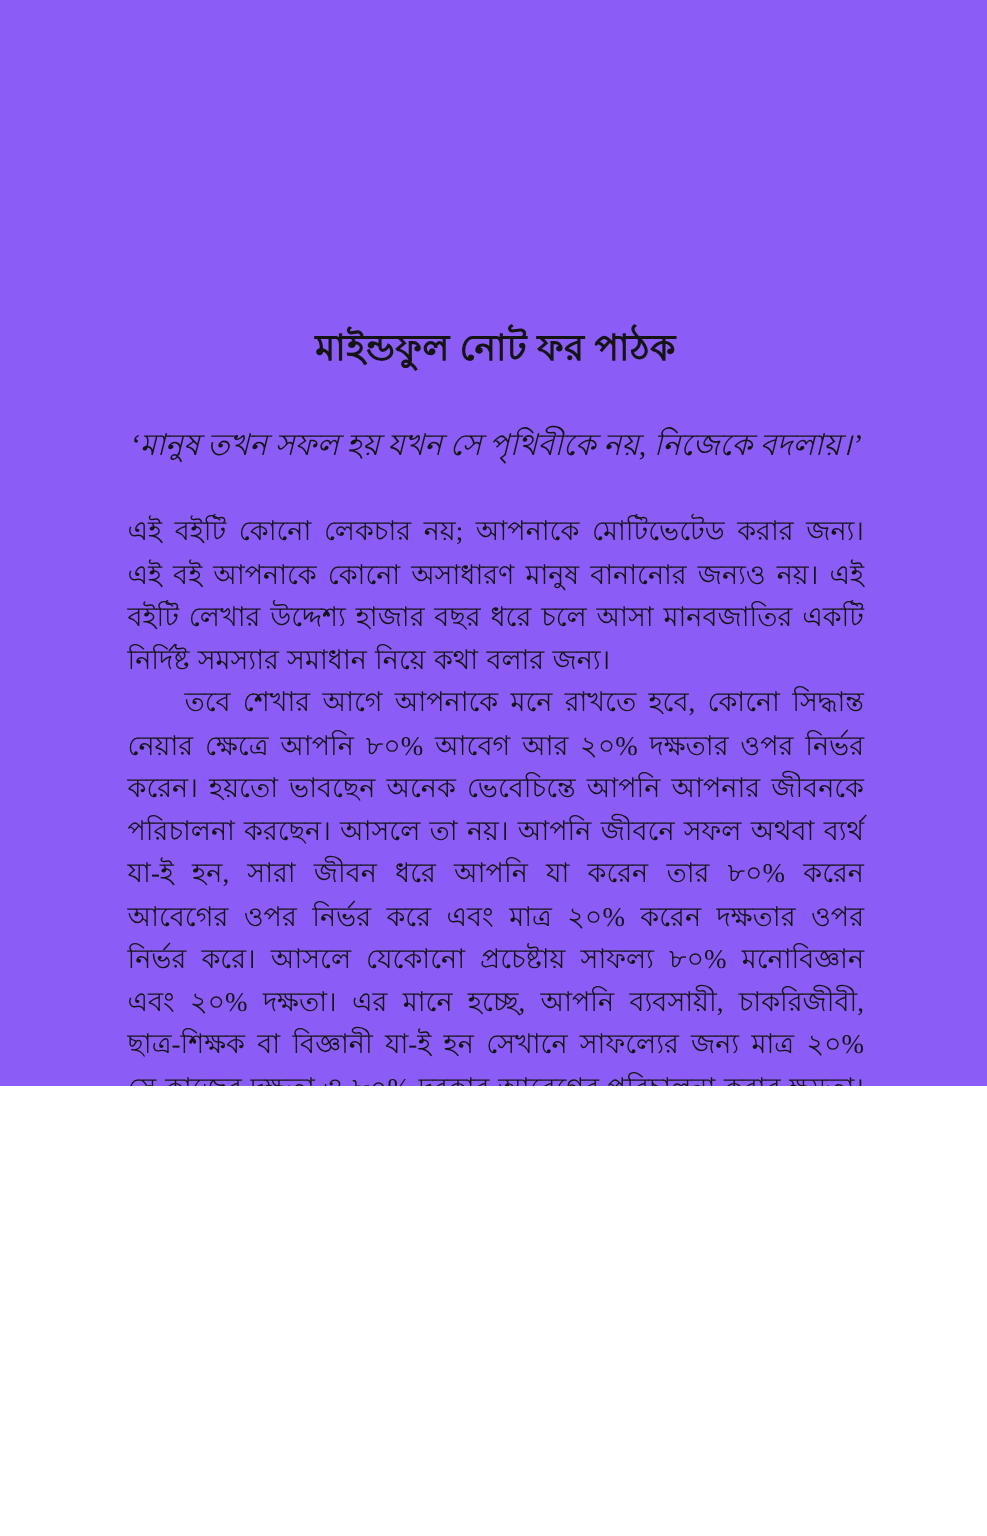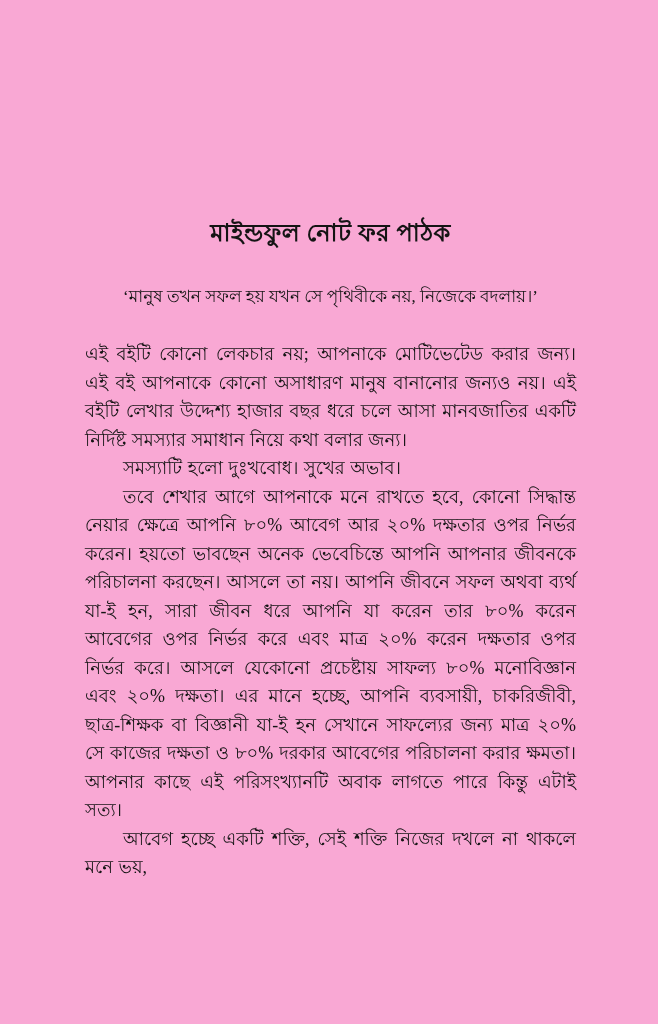--- a/index.html
+++ b/index.html
@@ -3,22 +3,22 @@
 <meta charset="utf-8">
 <style>
   html, body {
     margin: 0;
     padding: 0;
     background: #ffffff;
   }
   .page {
     position: relative;
     width: 658px;
-    height: 1024px;
-    background: #f9a8d4;
+    height: 724px;
+    background: #8b5cf6;
     color: #141414;
     font-family: "Liberation Serif", "DejaVu Serif", serif;
     overflow: hidden;
     box-sizing: border-box;
   }
   .content {
     position: absolute;
     left: 85px;
     right: 82px;
     top: 0;
@@ -28,21 +28,22 @@
     padding-top: 218px;
     text-align: center;
     font-size: 24px;
     line-height: 30px;
     font-weight: 700;
     letter-spacing: 0.5px;
   }
   .epigraph {
     margin-top: 38px;
     text-align: center;
-    font-size: 17px;
+    font-style: italic;
+    font-size: 20px;
     line-height: 22px;
   }
   .bodytext {
     margin-top: 32px;
   }
   .para {
     margin: 0;
     font-size: 18px;
     line-height: 28.5px;
     text-align: justify;
@@ -76,19 +77,18 @@
 <body>
 
 <div class="page">
   <div class="content">
     <h1 class="title">মাইন্ডফুল নোট ফর পাঠক</h1>
 
     <div class="epigraph">‘মানুষ তখন সফল হয় যখন সে পৃথিবীকে নয়, নিজেকে বদলায়।’</div>
 
     <div class="bodytext">
       <p class="para">এই বইটি কোনো লেকচার নয়; আপনাকে মোটিভেটেড করার জন্য। এই বই আপনাকে কোনো অসাধারণ মানুষ বানানোর জন্যও নয়। এই বইটি লেখার উদ্দেশ্য হাজার বছর ধরে চলে আসা মানবজাতির একটি নির্দিষ্ট সমস্যার সমাধান নিয়ে কথা বলার জন্য।</p>
-      <p class="para indent">সমস্যাটি হলো দুঃখবোধ। সুখের অভাব।</p>
       <p class="para indent">তবে শেখার আগে আপনাকে মনে রাখতে হবে, কোনো সিদ্ধান্ত নেয়ার ক্ষেত্রে আপনি ৮০% আবেগ আর ২০% দক্ষতার ওপর নির্ভর করেন। হয়তো ভাবছেন অনেক ভেবেচিন্তে আপনি আপনার জীবনকে পরিচালনা করছেন। আসলে তা নয়। আপনি জীবনে সফল অথবা ব্যর্থ যা-ই হন, সারা জীবন ধরে আপনি যা করেন তার ৮০% করেন আবেগের ওপর নির্ভর করে এবং মাত্র ২০% করেন দক্ষতার ওপর নির্ভর করে। আসলে যেকোনো প্রচেষ্টায় সাফল্য ৮০% মনোবিজ্ঞান এবং ২০% দক্ষতা। এর মানে হচ্ছে, আপনি ব্যবসায়ী, চাকরিজীবী, ছাত্র-শিক্ষক বা বিজ্ঞানী যা-ই হন সেখানে সাফল্যের জন্য মাত্র ২০% সে কাজের দক্ষতা ও ৮০% দরকার আবেগের পরিচালনা করার ক্ষমতা। আপনার কাছে এই পরিসংখ্যানটি অবাক লাগতে পারে কিন্তু এটাই সত্য।</p>
       <p class="para indent">আবেগ হচ্ছে একটি শক্তি, সেই শক্তি নিজের দখলে না থাকলে মনে ভয়,</p>
     </div>
   </div>
 
 </div>
 
 </body></html>

